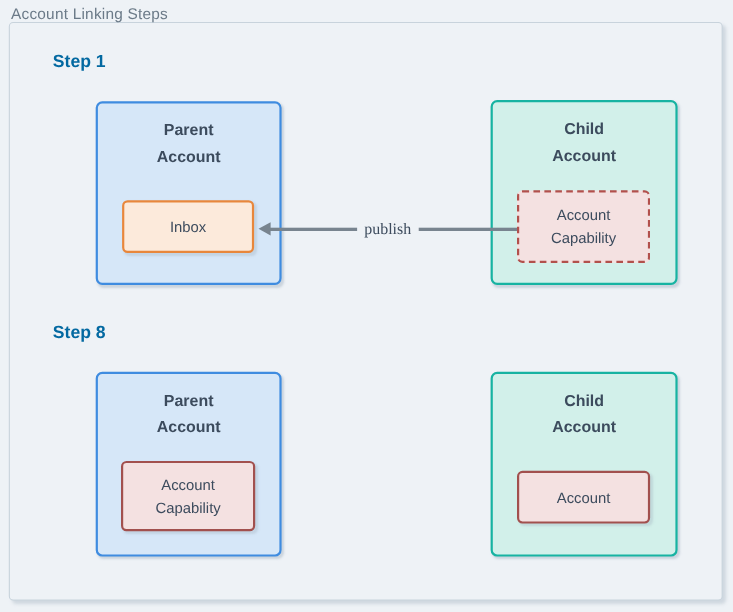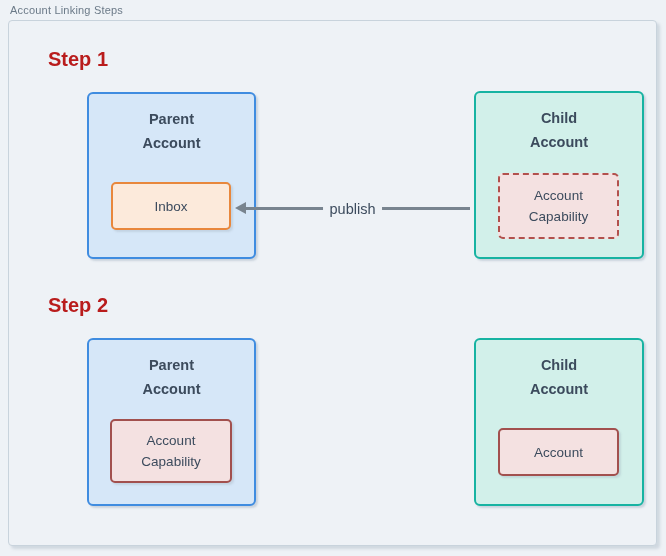--- a/index.html
+++ b/index.html
@@ -23,41 +23,41 @@
     height: 524px;
     border: 1px solid #c8d3dc;
     border-radius: 4px;
     background: #eef2f6;
     box-shadow: 3px 3px 3px rgba(170,185,198,0.45);
   }
   .frame-title {
     position: absolute;
     left: 10px;
     top: 4px;
-    font-size: 11px;
+    font-size: 14px;
     color: #6b7a88;
     letter-spacing: 0.2px;
   }
   .step-heading {
     position: absolute;
     left: 48px;
-    font-size: 20px;
+    font-size: 16px;
     font-weight: 700;
-    color: #b91c1c;
+    color: #0369a1;
   }
   .step-heading.s1 { top: 48px; }
   .step-heading.s2 { top: 294px; }
 
   .acct-box {
     position: absolute;
     border-radius: 6px;
     box-shadow: 2px 2px 2px rgba(160,175,190,0.45);
   }
   .acct-box.blue { background: #d6e7f8; border: 2px solid #3f8ce0; }
-  .acct-box.teal { background: #d2f0ea; border: 2px solid #17b3a2; margin-left: 28px; }
+  .acct-box.teal { background: #d2f0ea; border: 2px solid #17b3a2; }
 
   .s1-parent { left: 87px;  top: 92px;  width: 165px; height: 163px; }
   .s1-child  { left: 446px; top: 91px;  width: 166px; height: 164px; }
   .s2-parent { left: 87px;  top: 338px; width: 165px; height: 164px; }
   .s2-child  { left: 446px; top: 338px; width: 166px; height: 164px; }
 
   .acct-label {
     position: absolute;
     top: 13px;
     left: 0;
@@ -85,21 +85,21 @@
   }
   .inner-box.orange { background: #fceadb; border: 2px solid #e8873c; text-align: right; }
   .inner-box.red    { background: #f4e1e1; border: 2px solid #a2504e; }
   .inner-box.red.dashed { border: 2px dashed #b2504c; box-shadow: none; }
 
   .s1-inbox { left: 22px; top: 88px; width: 116px; height: 44px; }
   .s1-cap   { left: 22px; top: 80px; width: 117px; height: 62px; }
   .s2-cap   { left: 21px; top: 79px; width: 118px; height: 60px; }
   .s2-acct  { left: 22px; top: 88px; width: 117px; height: 44px; }
 
-  .arrow { position: absolute; height: 17px; }
+  .arrow { position: absolute; height: 17px; font-family: Liberation Serif, serif; }
   .arrow.publish { left: 235px; top: 200px; width: 235px; }
   .arrow.claim   { left: 234px; top: 445px; width: 233px; }
 
   .arrow-line {
     position: absolute;
     top: 7px;
     height: 3px;
     background: #78848f;
   }
   .arrow.publish .arrow-line { left: 9px;  right: 0; }
@@ -154,21 +154,21 @@
 Capability</span>
     </div>
   </div>
 
   <div class="arrow publish">
     <div class="arrow-line"></div>
     <div class="arrow-head head-left"></div>
     <span class="arrow-label">publish</span>
   </div>
 
-  <div class="step-heading s2">Step 2</div>
+  <div class="step-heading s2">Step 8</div>
 
   <div class="acct-box blue s2-parent">
     <div class="acct-label">Parent
 Account</div>
     <div class="inner-box red s2-cap">
       <span>Account
 Capability</span>
     </div>
   </div>
 

